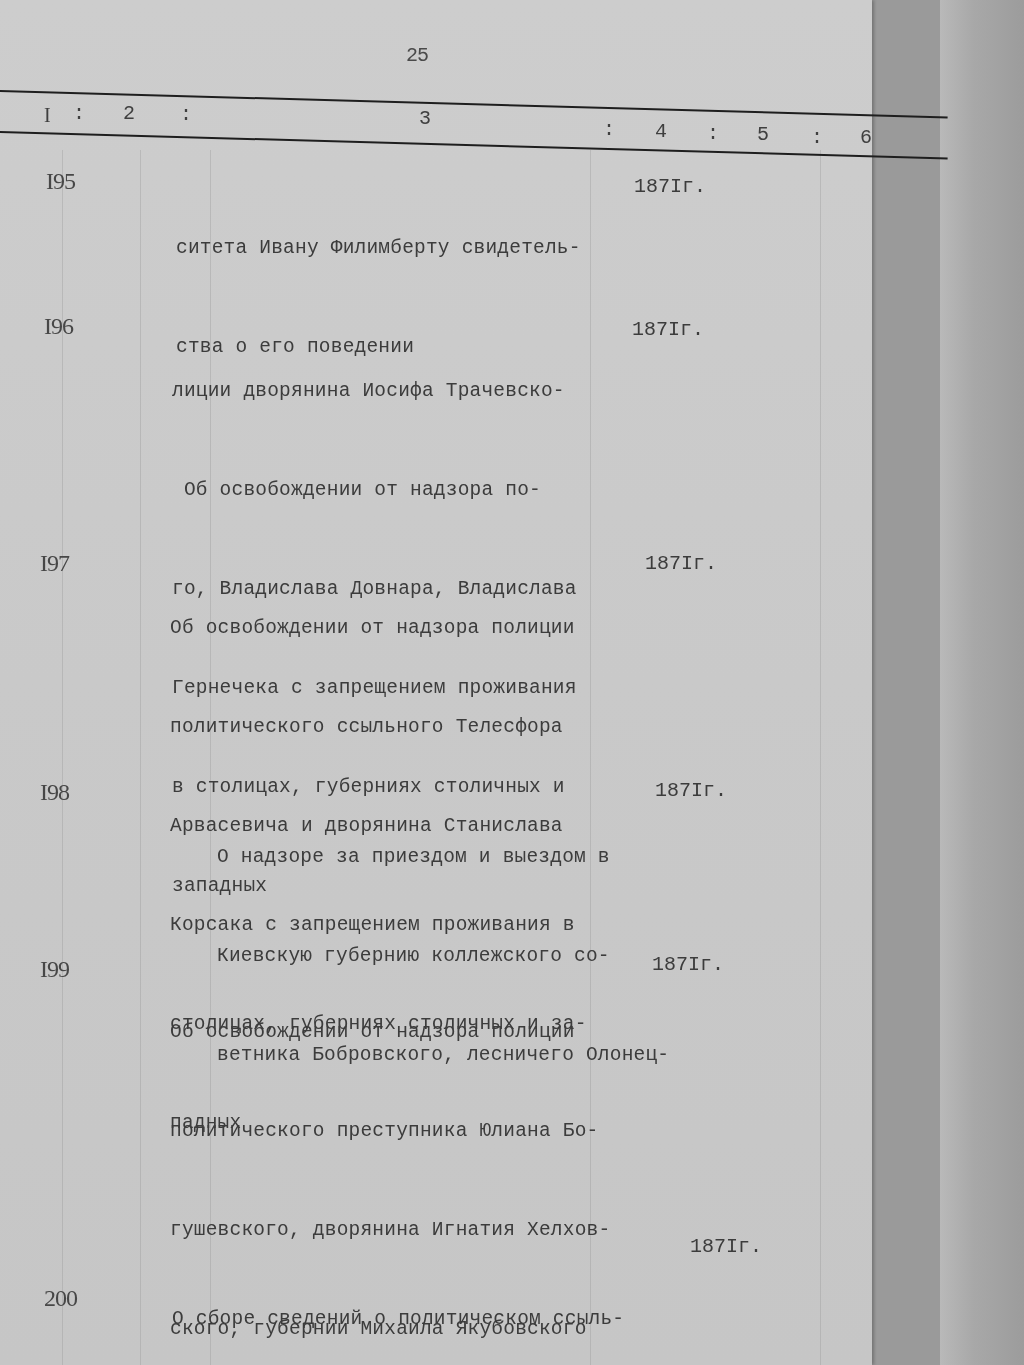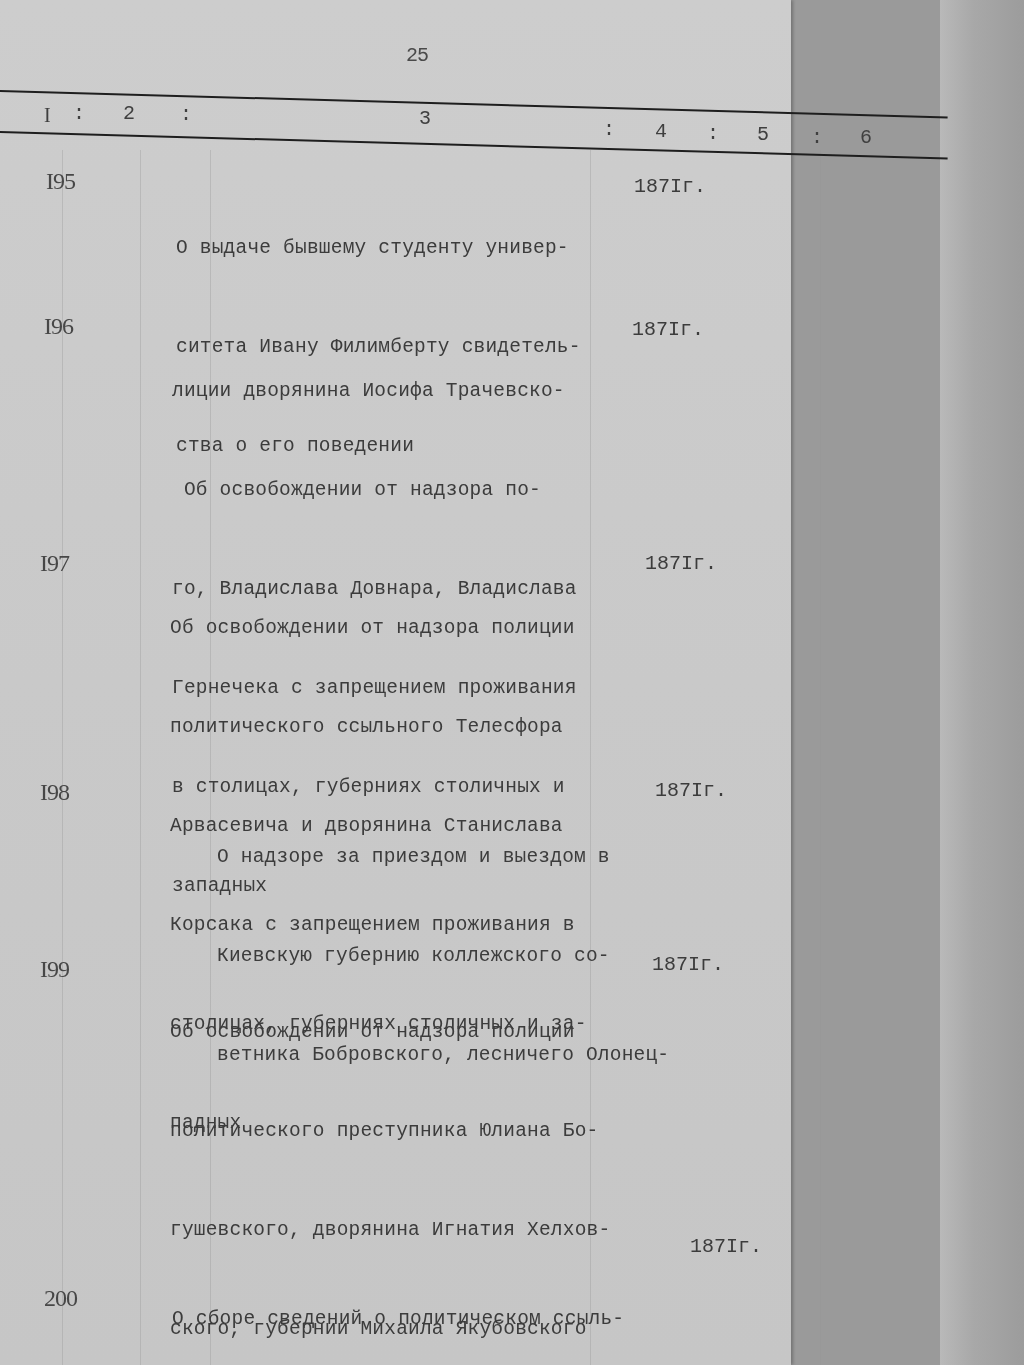--- a/index.html
+++ b/index.html
@@ -20,21 +20,21 @@
       left: 940px;
       top: 0;
       width: 84px;
       height: 1365px;
       background: linear-gradient(90deg, #b9b9b9 0%, #a8a8a8 40%, #9c9c9c 100%);
     }
     .page {
       position: absolute;
       left: 0;
       top: 0;
-      width: 791px;
+      width: 872px;
       height: 1365px;
       background: linear-gradient(180deg, #cdcdcd 0%, #c9c9c9 50%, #c6c6c6 100%);
       box-shadow: 2px 0 3px rgba(0,0,0,0.25);
     }
     .vguide {
       position: absolute;
       top: 150px;
       bottom: 0;
       width: 1px;
       background: rgba(150,150,150,0.35);
@@ -112,21 +112,20 @@
     <span class="col-head" style="left:655px;top:120px;">4</span>
     <span class="col-head" style="left:707px;top:122px;">:</span>
     <span class="col-head" style="left:757px;top:123px;">5</span>
     <span class="col-head" style="left:811px;top:126px;">:</span>
     <span class="col-head" style="left:860px;top:126px;">6</span>
   </div>
 
   <div>
     <span class="entry-num" style="left:46px;top:168px;">I95</span>
     <div class="entry-text" style="left:176px;top:166px;">
-      <span class="line">О выдаче бывшему студенту универ-</span>
       <span class="line">ситета Ивану Филимберту свидетель-</span>
       <span class="line">ства о его поведении</span>
     </div>
     <span class="entry-year" style="left:634px;top:175px;">187Iг.</span>
   </div>
 
   <div>
     <span class="entry-num" style="left:44px;top:313px;">I96</span>
     <div class="entry-text" style="left:172px;top:309px;">
       <span class="line">лиции дворянина Иосифа Трачевско-</span>

